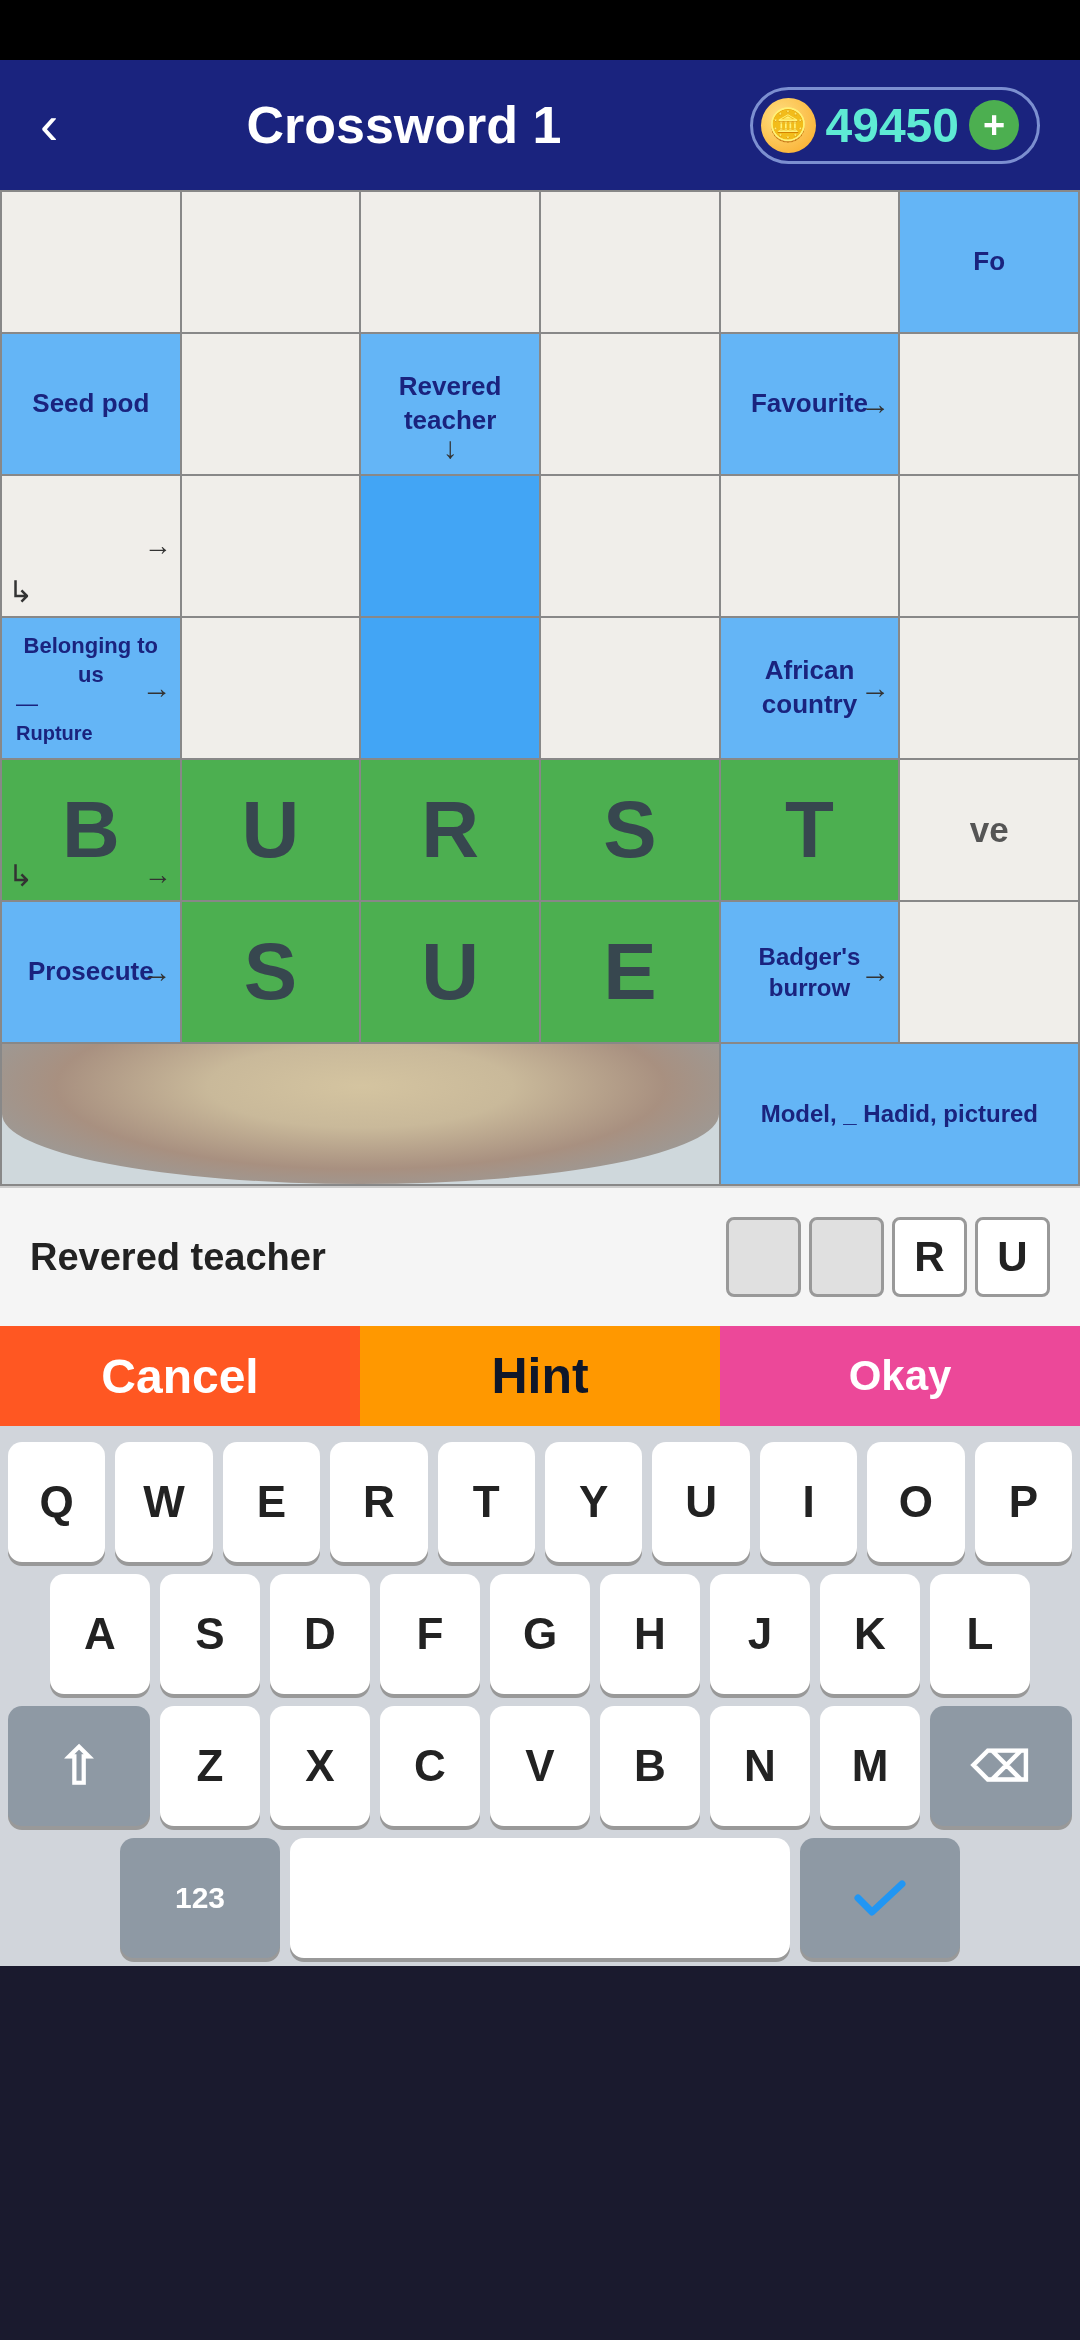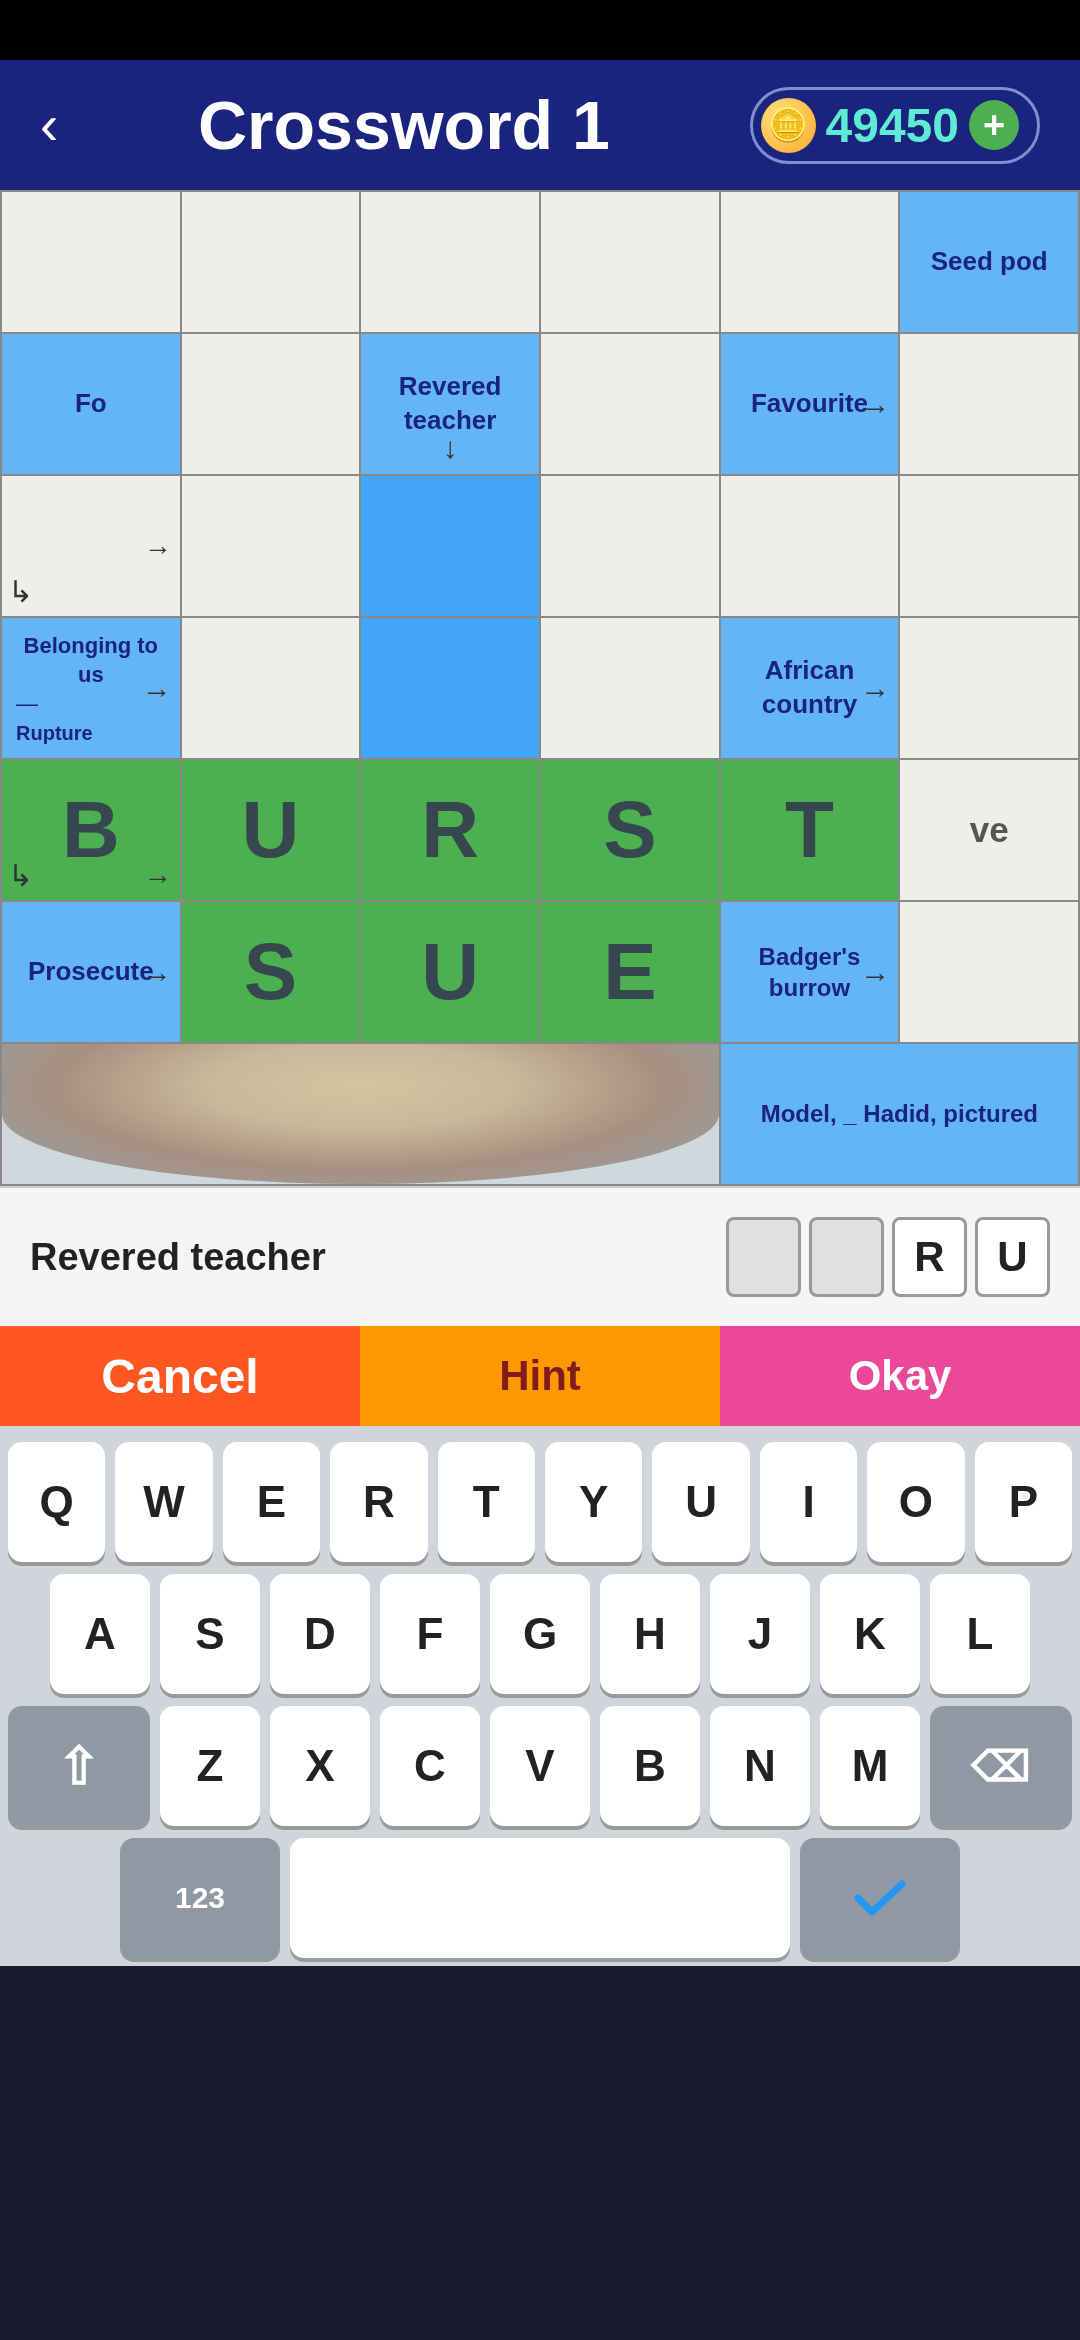--- a/index.html
+++ b/index.html
@@ -30,21 +30,21 @@
       justify-content: space-between;
       padding: 0 40px;
     }
     .back-btn {
       color: white;
       font-size: 55px;
       cursor: pointer;
     }
     .header-title {
       color: white;
-      font-size: 68px;
+      font-size: 52px;
       font-weight: 600;
     }
     .coin-badge {
       background: #1a237e;
       border: 3px solid #7c8fd0;
       border-radius: 50px;
       display: flex;
       align-items: center;
       gap: 10px;
       padding: 8px 18px 8px 8px;
@@ -214,22 +214,22 @@
       border: none;
       cursor: pointer;
       display: flex;
       align-items: center;
       justify-content: center;
     }
     .btn-hint {
       flex: 1;
       height: 100px;
       background: #ff9800;
-      color: #7f1d1d;
-      font-size: 42px;
+      color: #0f172a;
+      font-size: 50px;
       font-weight: 600;
       border: none;
       cursor: pointer;
       display: flex;
       align-items: center;
       justify-content: center;
     }
     .btn-okay {
       flex: 1;
       height: 100px;
@@ -343,25 +343,25 @@
 
 <div class="crossword-area">
   <div class="grid-container">
 
     <div class="cell"></div>
     <div class="cell"></div>
     <div class="cell"></div>
     <div class="cell"></div>
     <div class="cell"></div>
     <div class="cell blue">
+      <span class="clue-text fo-cell">Fo</span>
+    </div>
+
+    <div class="cell blue">
       <span class="clue-text">Seed pod</span>
-    </div>
-
-    <div class="cell blue">
-      <span class="clue-text fo-cell">Fo</span>
     </div>
     <div class="cell"></div>
     <div class="cell blue">
       <span class="clue-text">Revered teacher</span>
       <span class="arrow arrow-down">↓</span>
     </div>
     <div class="cell"></div>
     <div class="cell blue">
       <span class="clue-text">Favourite</span>
       <span class="arrow arrow-right">→</span>

